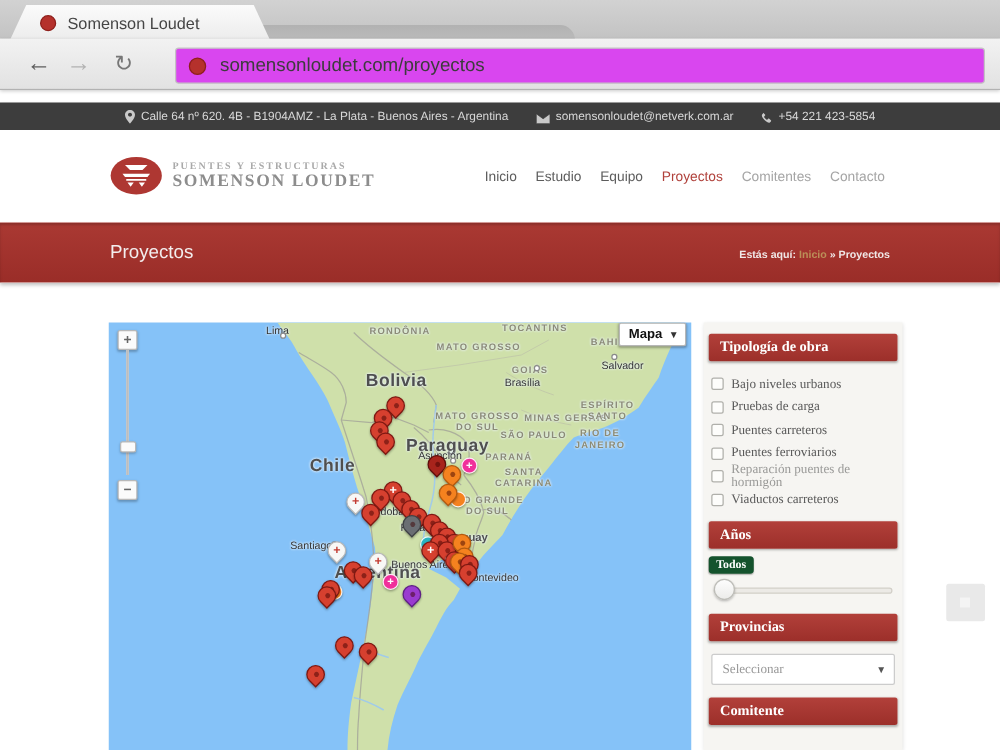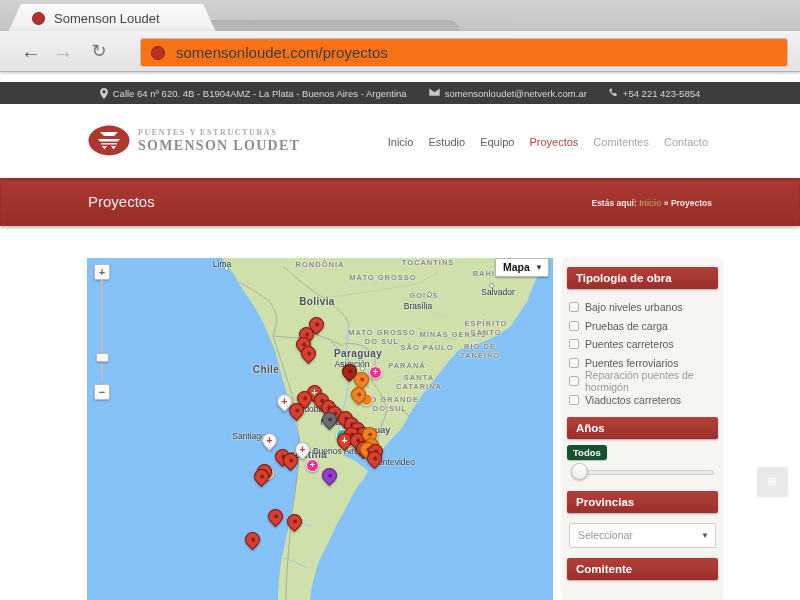--- a/index.html
+++ b/index.html
@@ -20,31 +20,31 @@
     border:1px solid #8e1f1b; flex:0 0 auto; }
   .tab-title { margin-left:9px; font-size:13px; color:#454545; white-space:nowrap; }
   .toolbar { position:absolute; left:0; top:31px; width:800px; height:41px;
     background:linear-gradient(#f2f2f2,#e2e2e2); border-bottom:1px solid #b2b2b2;
     box-shadow:0 1px 3px rgba(0,0,0,.22); }
   .nav-btn { position:absolute; top:39px; font-size:20px; line-height:24px; width:26px; text-align:center; }
   .btn-back { left:18px; color:#5f5f5f; }
   .btn-fwd  { left:50px; color:#b3b3b3; }
   .btn-reload { left:86px; color:#777; font-size:18px; }
   .urlbar { position:absolute; left:140px; top:38px; width:648px; height:29px;
-    background:#f97316; border:1px solid #c3c3c3; border-radius:3px;
+    background:#d946ef; border:1px solid #c3c3c3; border-radius:3px;
     display:flex; align-items:center; padding-left:10px; }
   .urlbar .favicon { width:14px; height:14px; }
   .url-text { margin-left:11px; font-size:15px; color:#3c3c3c; }
 
   
   .contactbar { position:absolute; left:0; top:82px; width:800px; height:22px;
     background:#3d3d3d; box-shadow:0 2px 3px rgba(0,0,0,.35);
     display:flex; align-items:center; justify-content:center; gap:22px;
     font-size:9.5px; color:#d8d8d8; }
-  .contactbar .ci { display:flex; align-items:flex-start; gap:5px; }
+  .contactbar .ci { display:flex; align-items:flex-end; gap:5px; }
   .contactbar svg { display:block; }
 
   
   .site-header { position:absolute; left:0; top:104px; width:800px; height:74px; background:#fff; }
   .logo { position:absolute; left:88px; top:21px; display:flex; align-items:center; }
   .logo-text { margin-left:8px; font-family:"Liberation Serif", serif; }
   .logo-line1 { font-size:8px; letter-spacing:1.6px; color:#a9a9a9; font-weight:600; }
   .logo-line2 { font-size:14px; letter-spacing:1.3px; color:#8d8d8d; font-weight:600; margin-top:1px; }
   .main-nav { position:absolute; right:92px; top:32px; display:flex; gap:15px; font-size:11px; }
   .nav-item { color:#5c5c5c; cursor:pointer; }
@@ -60,21 +60,21 @@
   .breadcrumb .home { color:#bb8f58; }
 
   
   .map { position:absolute; left:87px; top:258px; width:466px; height:342px;
     background:#85c2f8; overflow:hidden; }
   .map svg.geo { position:absolute; left:0; top:0; }
   .mlbl { position:absolute; transform:translateX(-50%); white-space:pre-line; text-align:center;
     pointer-events:none; line-height:1.15;
     text-shadow:0 0 2px #e9f2fa, 0 0 2px #e9f2fa; }
   .mlbl.state { font-size:7.5px; letter-spacing:1px; color:#8b8b76; font-weight:bold; }
-  .mlbl.country { font-size:10px; color:#4f4f4f; font-weight:bold; letter-spacing:.4px; }
+  .mlbl.country { font-size:14px; color:#4f4f4f; font-weight:bold; letter-spacing:.4px; }
   .mlbl.country-sm { font-size:9px; color:#4f4f4f; font-weight:bold; }
   .mlbl.city { font-size:8.5px; color:#333; }
   .cdot { position:absolute; width:5px; height:5px; border-radius:50%; background:#fff;
     border:1px solid #8a8a8a; margin:-3px 0 0 -3px; }
 
   .mk { position:absolute; width:15px; height:20px; margin:-19px 0 0 -8px;
     filter:drop-shadow(0 1px 1px rgba(0,0,0,.35)); }
   .mk .tear { position:absolute; left:0; top:0; width:15px; height:15px;
     border-radius:50% 50% 50% 0; transform:rotate(-45deg); border:1px solid; }
   .mk .tear::after { content:""; position:absolute; left:4.5px; top:4.5px; width:4px; height:4px;
@@ -103,21 +103,21 @@
   .ztrack { width:2px; height:100px; background:#e9e9e9; border:1px solid #bdbdbd; margin:0 auto; }
   .zhandle { position:absolute; left:1.5px; top:89px; width:13px; height:9px; background:#fbfbfb;
     border:1px solid #b9b9b9; border-radius:2px; box-shadow:0 1px 2px rgba(0,0,0,.25); }
   .maptype { position:absolute; right:4px; top:0; width:54px; height:19px; background:#fff;
     border:1px solid #b7b7b7; border-radius:2px; box-shadow:0 1px 2px rgba(0,0,0,.3);
     font-size:10.5px; font-weight:bold; color:#111; line-height:17px; padding-left:7px; }
   .maptype .arr { position:absolute; right:5px; top:0; color:#333; font-size:8px; line-height:18px; }
 
   
   .sidebar { position:absolute; left:563px; top:258px; width:159px; height:342px;
-    background:#f6f5f2; box-shadow:0 1px 3px rgba(0,0,0,.12); padding:9px 4px 0 4px; }
+    background:#f6f5f2; box-shadow:0 1px 3px rgba(0,0,0,.12); padding:9px 4px 0 4px;font-family:Liberation Serif, serif; }
   .sb-header { background:linear-gradient(#b2403a,#9c2f2a); color:#fff; font-weight:bold;
     font-size:11.5px; padding:5px 9px; border-radius:2px; box-shadow:0 1px 2px rgba(0,0,0,.3); }
   .chk-list { padding:9px 2px 8px 2px; }
   .chk { display:flex; align-items:center; gap:6px; font-size:10.5px; color:#5a5a5a;
     height:18.5px; cursor:pointer; }
   .chk .box { width:10px; height:10px; background:#fdfdfb; border:1px solid #b0b0ab;
     border-radius:2px; flex:0 0 auto; }
   .chk.muted { color:#9a9a98; }
   .anios-area { position:relative; height:52px; }
   .todos-badge { position:absolute; left:0px; top:6px; background:#14532d; color:#fff;

